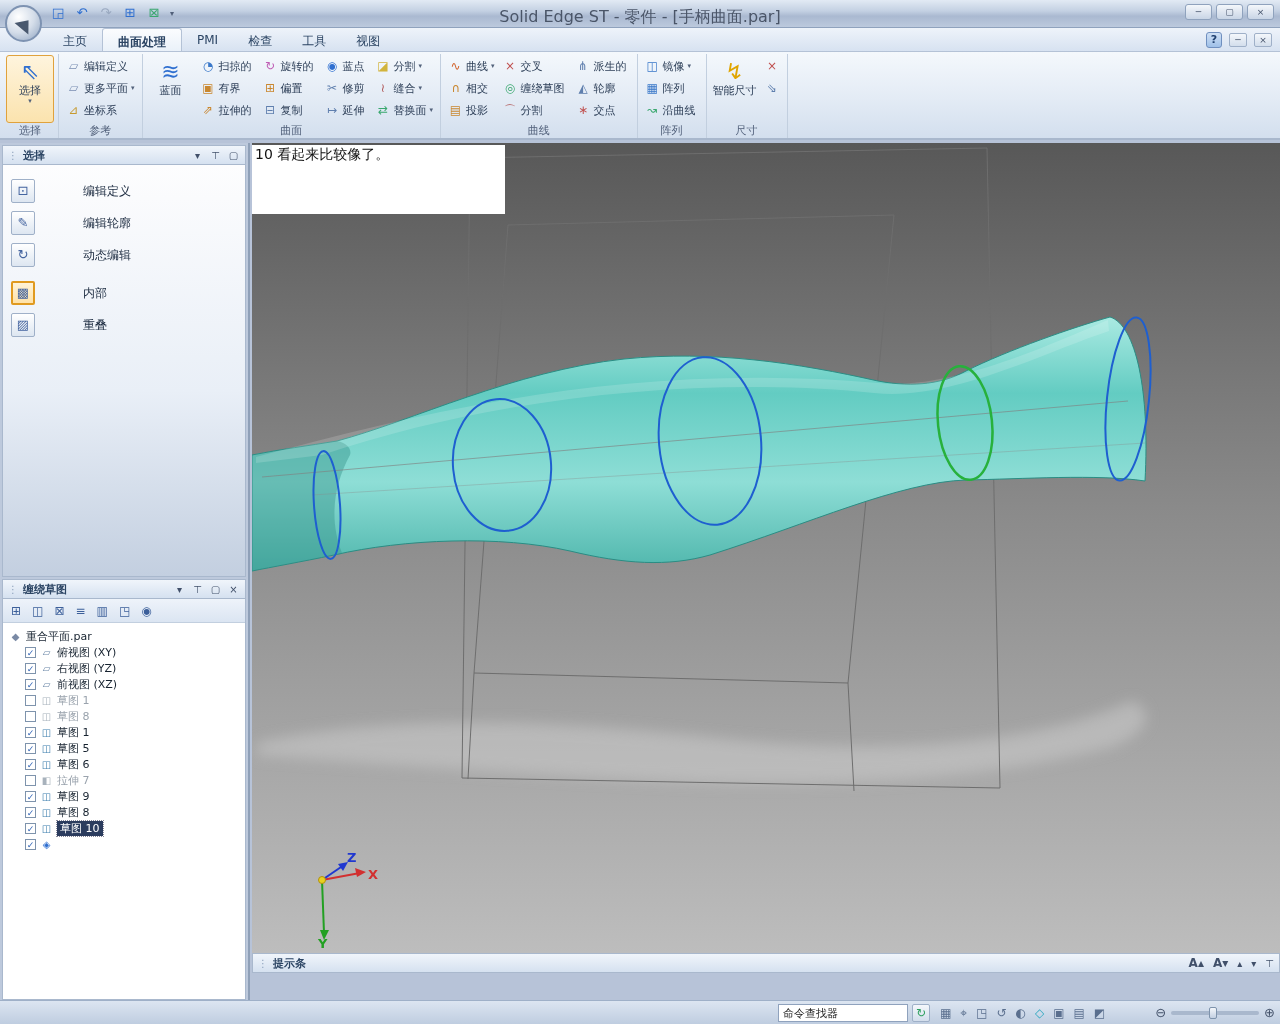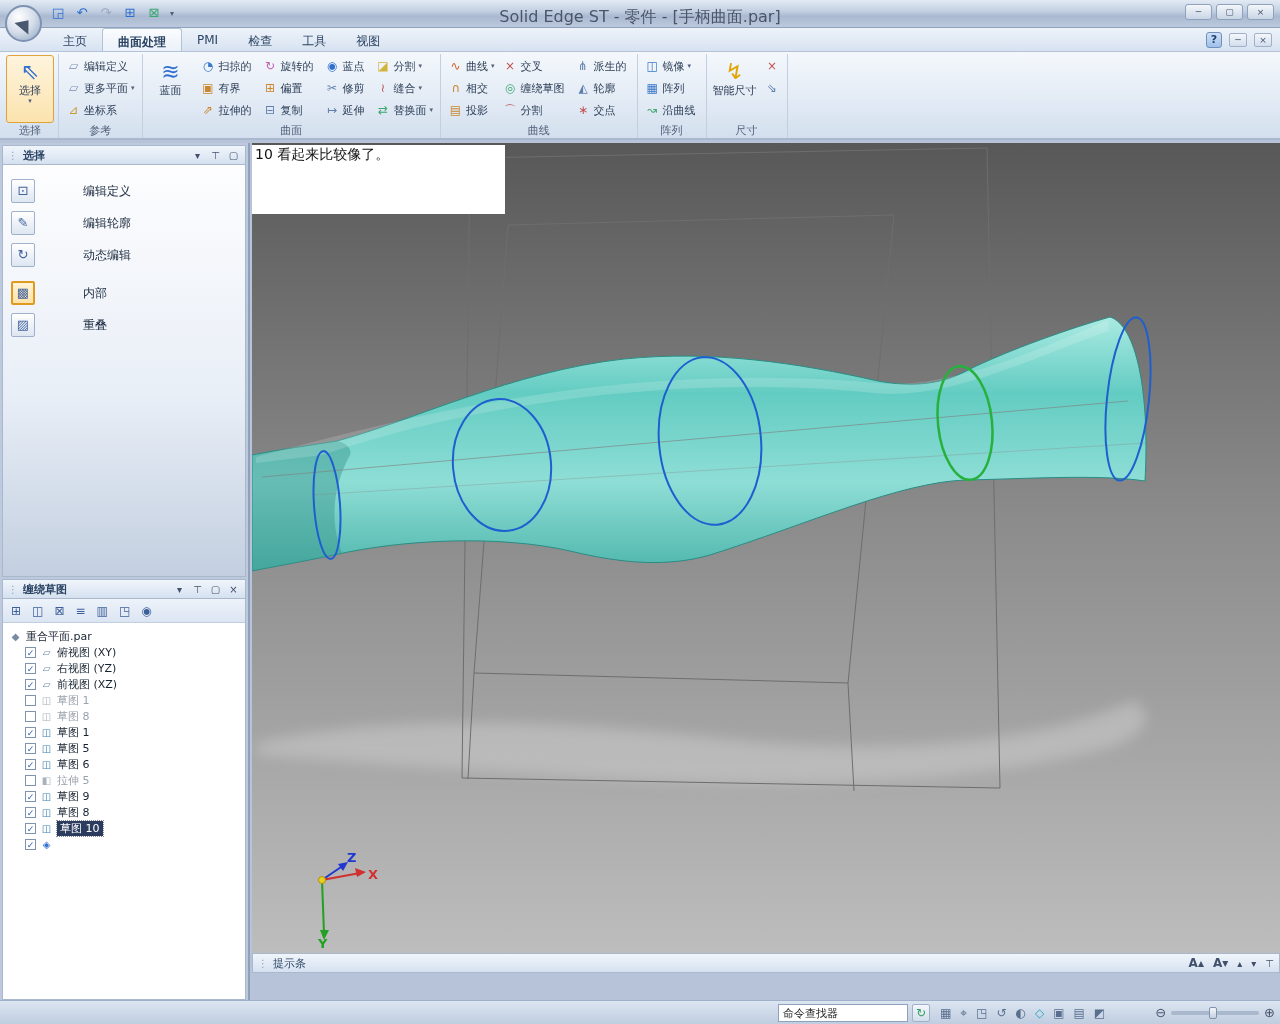--- a/index.html
+++ b/index.html
@@ -99,21 +99,21 @@
   .trow.disabled .tlabel { color:#9aa3ad;text-align:center; }
   .tlabel.selected { background:#2b3c5e; color:#fff; padding:0 3px; outline:1px dotted #889; }
   
   .viewport { position:absolute; left:252px; top:143px; width:1028px; height:810px; }
   .vp-note { position:absolute; left:0; top:2px; width:253px; height:69px; background:#ffffff;
     font-size:14px; color:#111; padding:0 3px; line-height:19px; }
   
   .promptbar { position:absolute; left:252px; top:953px; width:1028px; height:20px;
     background:linear-gradient(#f0f5fb,#d5e1f0); border:1px solid #a9b8cd;
     display:flex; align-items:center; font-size:11px; color:#2c4564; gap:5px; padding:0 5px; }
-  .pb-title { font-weight:normal; }
+  .pb-title { font-weight:bold; }
   .pb-icons { margin-left:auto; display:flex; gap:9px; align-items:center; }
   .pb-ic { font-size:10px; color:#41506a; }
   .pb-ic.big { font-size:12px; font-weight:bold; }
   
   .statusbar { position:absolute; left:0; bottom:0; width:1280px; height:24px;
     background:linear-gradient(#dce5f1,#bfcde0); border-top:1px solid #9fb0c8; }
   .cmd-finder { position:absolute; left:778px; top:3px; width:130px; height:18px;
     background:#fff; border:1px solid #8fa2bd; font-size:11px; padding:1px 4px; color:#222;
     font-family:"DejaVu Sans","Liberation Sans",sans-serif; }
   .cmd-go { position:absolute; left:912px; top:3px; width:18px; height:18px;
@@ -465,21 +465,21 @@
           <span class="tlabel">草图 5</span>
         </div>
         <div class="trow">
           <span class="cb">✓</span>
           <span class="ticon" style="color: rgb(62, 127, 174);">◫</span>
           <span class="tlabel">草图 6</span>
         </div>
         <div class="trow disabled">
           <span class="cb"></span>
           <span class="ticon" style="color: rgb(168, 178, 188);">◧</span>
-          <span class="tlabel">拉伸 5</span>
+          <span class="tlabel">拉伸 7</span>
         </div>
         <div class="trow">
           <span class="cb">✓</span>
           <span class="ticon" style="color: rgb(62, 127, 174);">◫</span>
           <span class="tlabel">草图 9</span>
         </div>
         <div class="trow">
           <span class="cb">✓</span>
           <span class="ticon" style="color: rgb(62, 127, 174);">◫</span>
           <span class="tlabel">草图 8</span>

